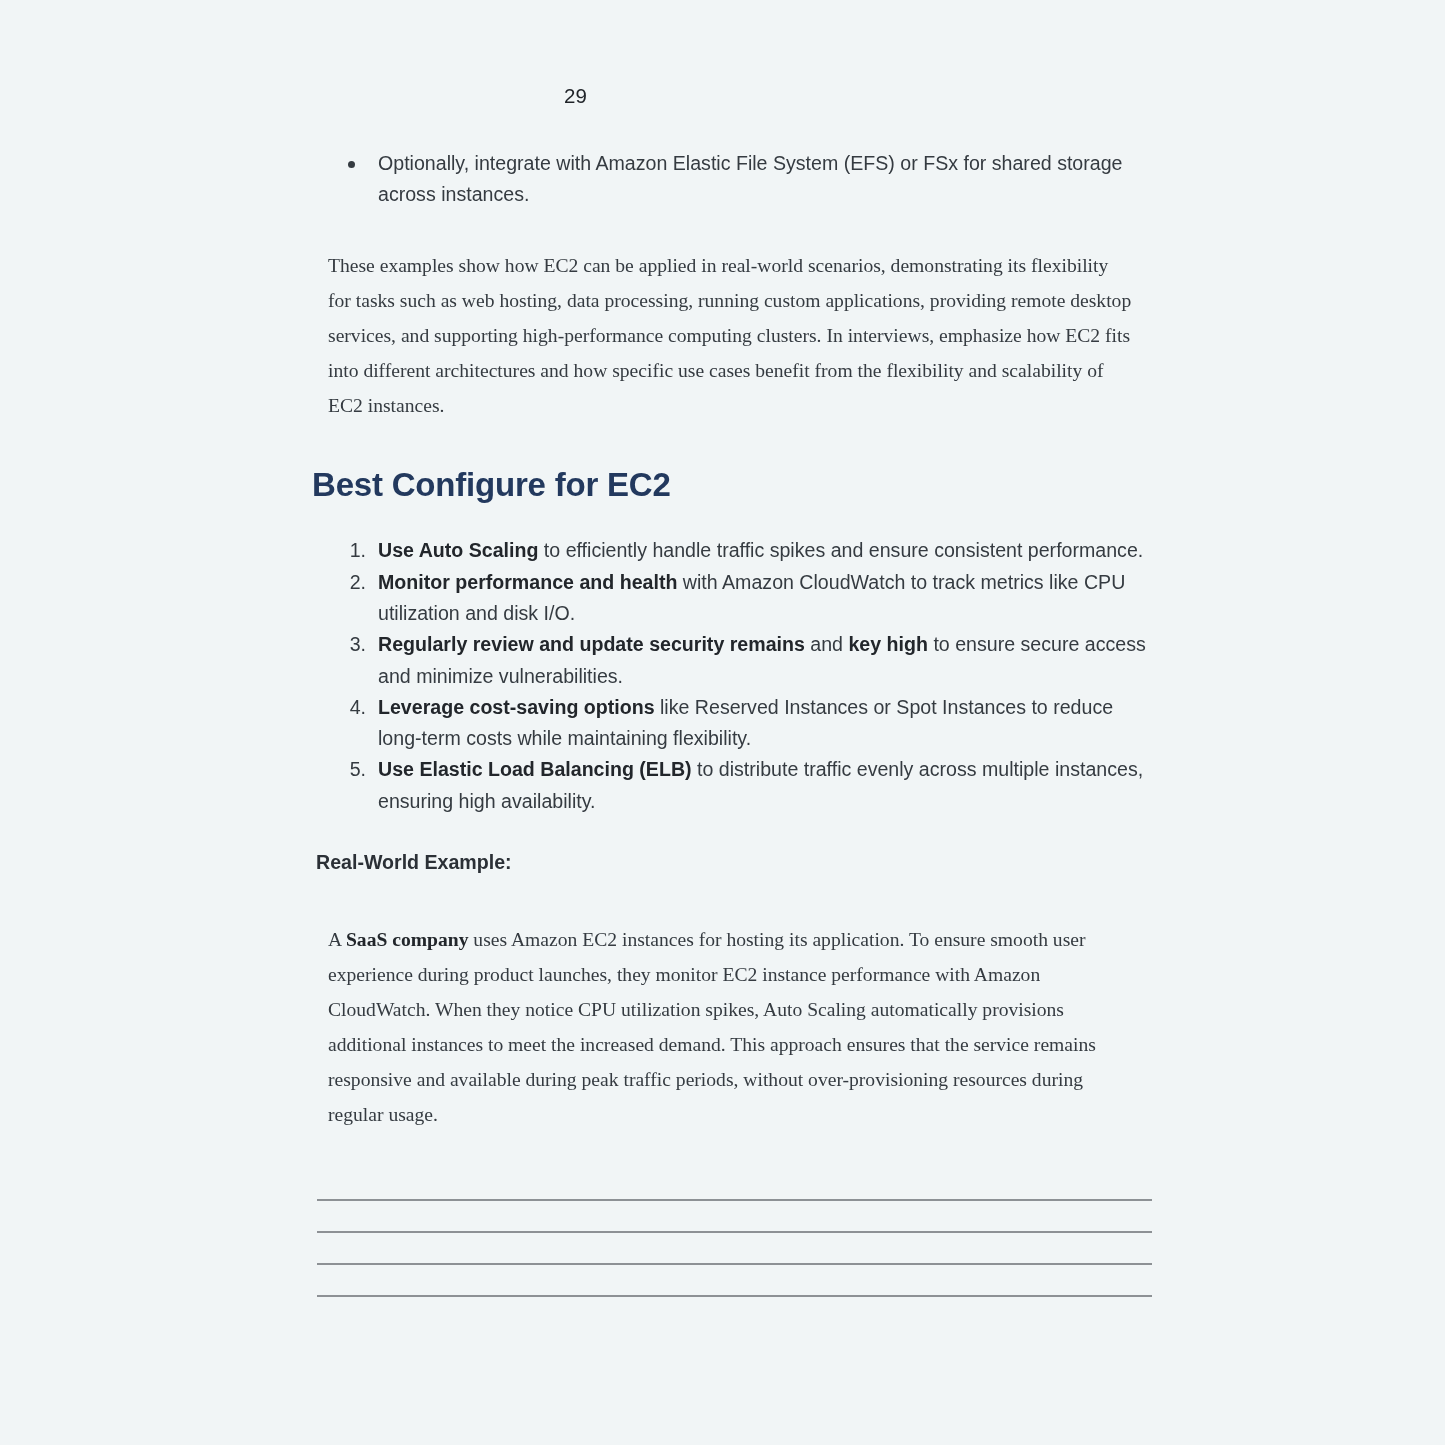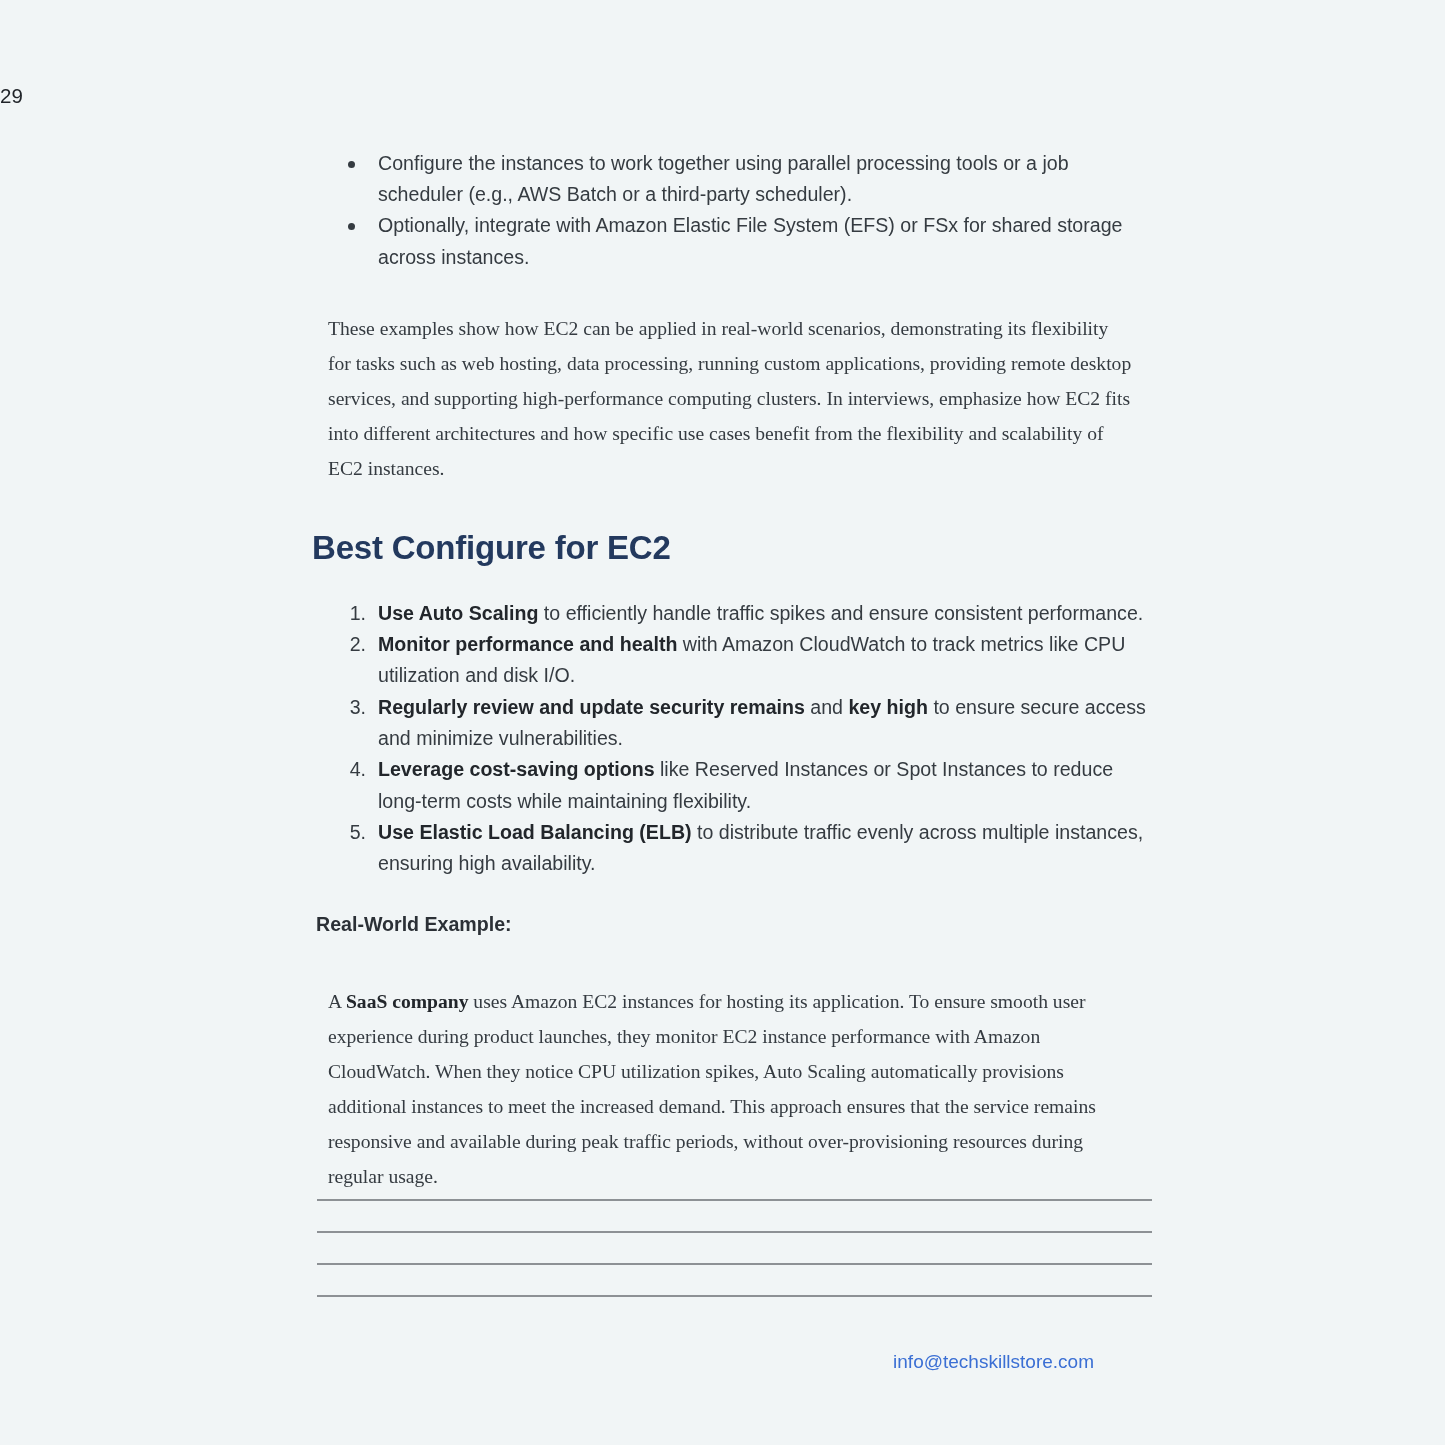--- a/index.html
+++ b/index.html
@@ -17,21 +17,21 @@
     position: relative;
     width: 1445px;
     height: 1445px;
     box-sizing: border-box;
   }
   .page-number {
     position: absolute;
     top: 84px;
     left: 0;
     width: 1151px;
-    text-align: left;
+    text-align: center;
     font-size: 20.5px;
     color: #1f2328;
     letter-spacing: 0.2px;
   }
   .content {
     position: absolute;
     left: 312px;
     top: 148px;
     width: 840px;
   }
@@ -156,24 +156,20 @@
 
 <div class="page">
 
   <div class="page-number">29</div>
 
   <div class="content">
 
     <ul class="bullets">
       <li>
         <span class="bullet-dot"></span>
-        <span>Configure the instances to work together using parallel processing tools or a job scheduler (e.g., AWS Batch or a third-party scheduler).</span>
-      </li>
-      <li>
-        <span class="bullet-dot"></span>
         <span>Optionally, integrate with Amazon Elastic File System (EFS) or FSx for shared storage across instances.</span>
       </li>
     </ul>
 
     <div class="gap-after-bullets"></div>
 
     <p class="body-text">These examples show how EC2 can be applied in real-world scenarios, demonstrating its flexibility for tasks such as web hosting, data processing, running custom applications, providing remote desktop services, and supporting high-performance computing clusters. In interviews, emphasize how EC2 fits into different architectures and how specific use cases benefit from the flexibility and scalability of EC2 instances.</p>
 
     <div class="gap-after-para"></div>
 
@@ -215,15 +211,14 @@
   </div>
 
   <div class="rules">
     <div class="rule-line"></div>
     <div class="rule-line"></div>
     <div class="rule-line"></div>
     <div class="rule-line"></div>
   </div>
 
 
-  <a class="email" href="#">info@techskillstore.com</a>
 
 </div>
 
 </body></html>

